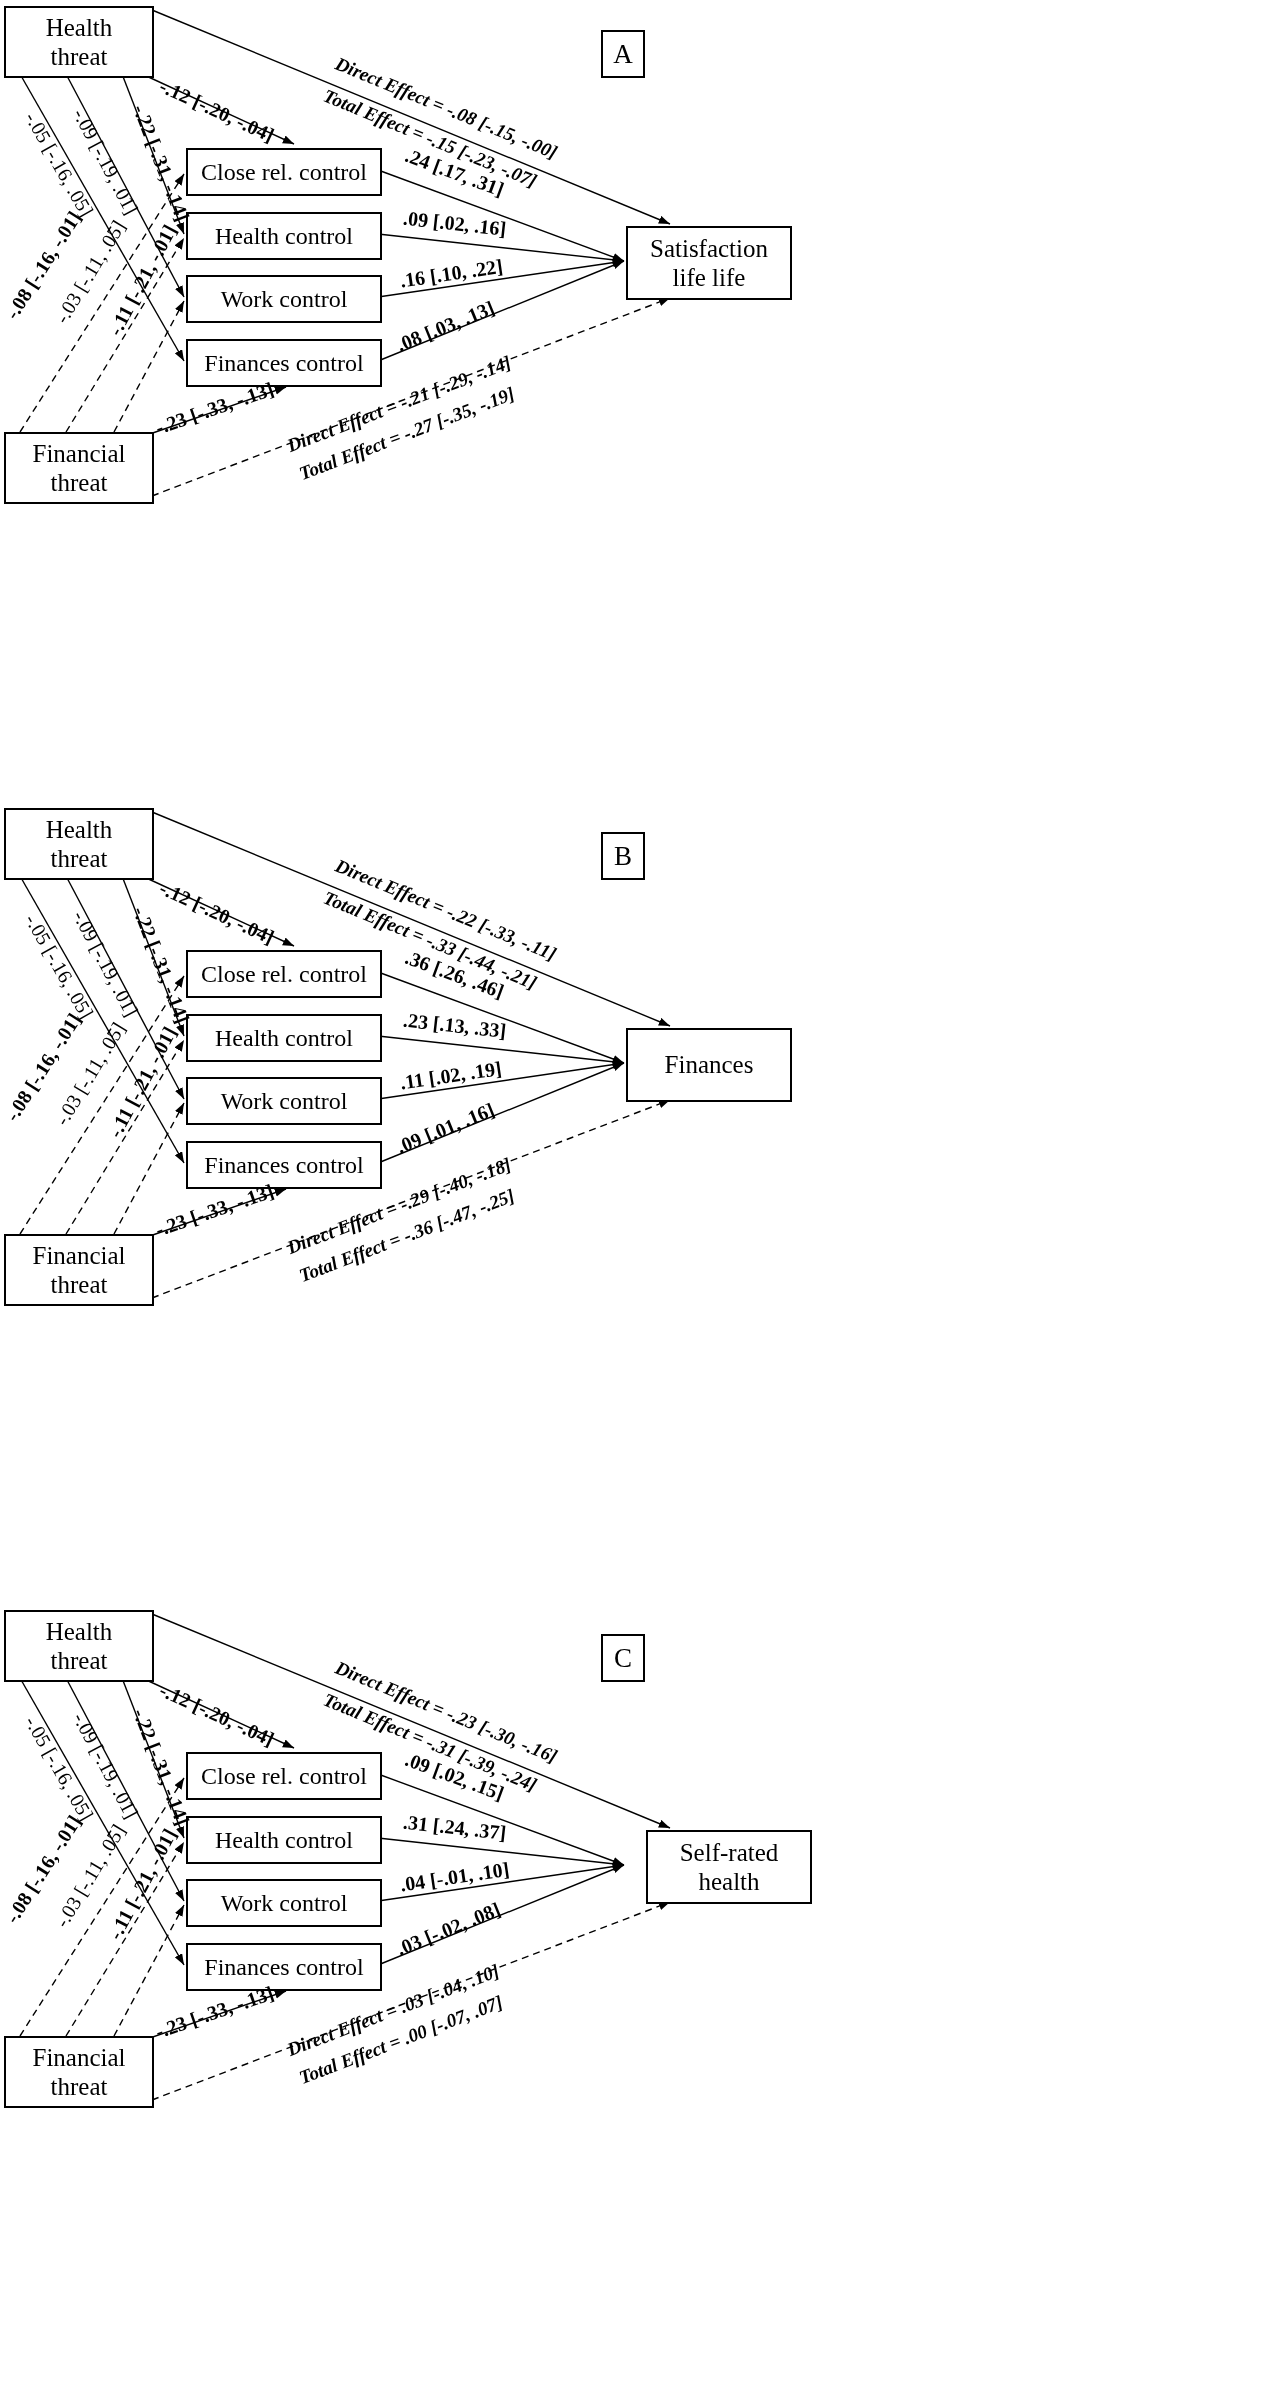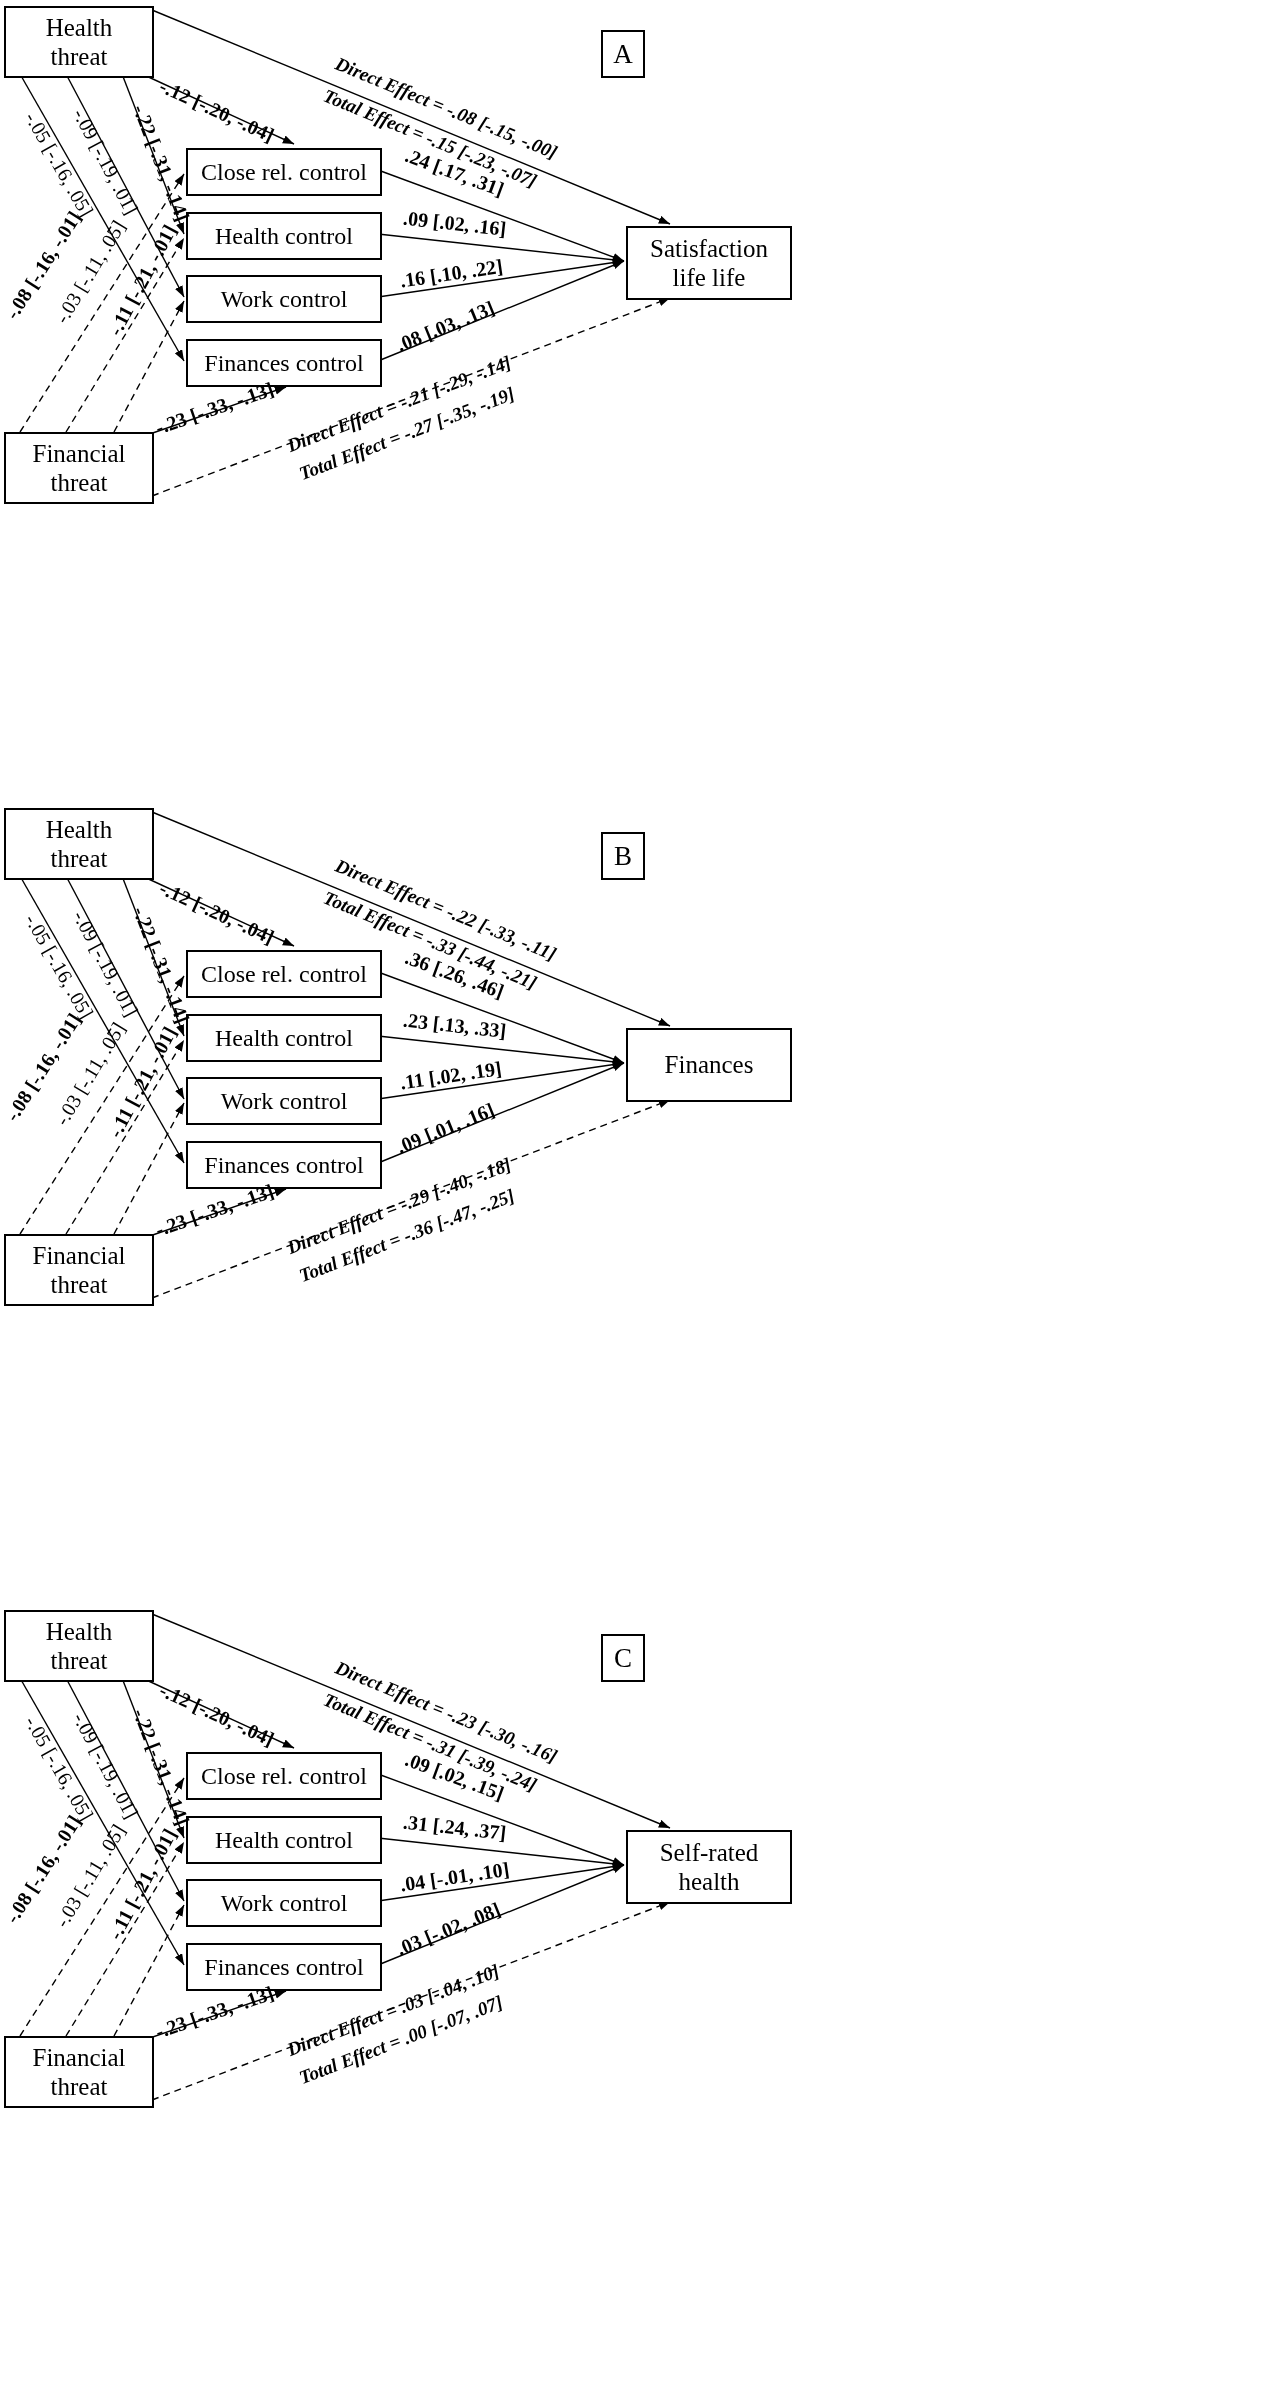--- a/index.html
+++ b/index.html
@@ -208,21 +208,21 @@
       </div>
       <div class="nodebox" style="left: 186px; top: 212px; width: 192px; height: 44px; font-size: 24px;">
         <div>Health control</div>
       </div>
       <div class="nodebox" style="left: 186px; top: 275px; width: 192px; height: 44px; font-size: 24px;">
         <div>Work control</div>
       </div>
       <div class="nodebox" style="left: 186px; top: 339px; width: 192px; height: 44px; font-size: 24px;">
         <div>Finances control</div>
       </div>
-      <div class="nodebox" style="left: 626px; top: 226px; width: 162px; height: 70px;">
+      <div class="nodebox" style="left: 646px; top: 226px; width: 162px; height: 70px;">
         <div>
           <div>Self-rated</div>
           <div>health</div>
         </div>
       </div>
       <div class="panel-letter" style="left: 601px; top: 30px;">C</div>
       <div class="lbl sz-a bold" style="left: 156px; top: 84px; transform: rotate(24.7273deg) translateY(-50%);">-.12 [-.20, -.04]</div>
       <div class="lbl sz-a bold" style="left: 128px; top: 98px; transform: rotate(68.8187deg) translateY(-50%);">-.22 [-.31, -.14]</div>
       <div class="lbl sz-a " style="left: 68px; top: 104px; transform: rotate(62.1145deg) translateY(-50%);">-.09 [-.19, .01]</div>
       <div class="lbl sz-a " style="left: 20px; top: 108px; transform: rotate(60.2551deg) translateY(-50%);">-.05 [-.16, .05]</div>

